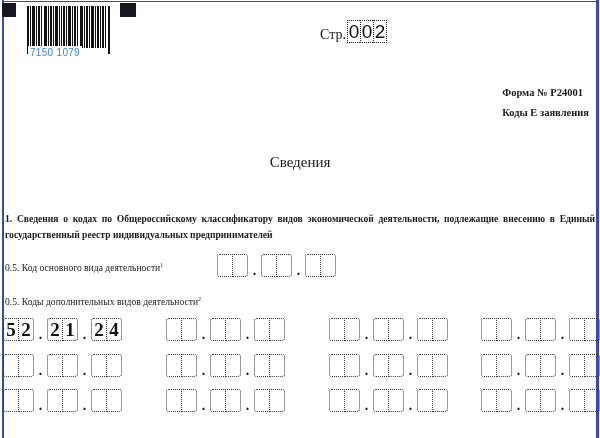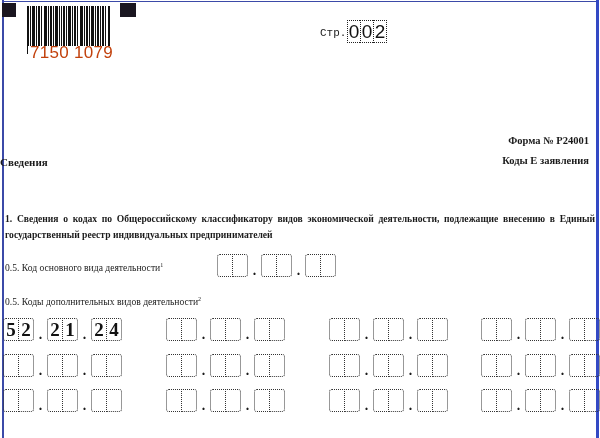--- a/index.html
+++ b/index.html
@@ -2,27 +2,27 @@
 <html><head>
 <meta charset="utf-8">
 <style>
   html, body { margin:0; padding:0; }
   body { width:600px; height:438px; overflow:hidden; background:#ffffff; position:relative; font-family:"Liberation Serif", "DejaVu Serif", serif; color:#1a1a1a; }
   .frame-left { position:absolute; left:2px; top:0; width:2px; height:438px; background:#3b4aa8; }
   .frame-right { position:absolute; left:596px; top:0; width:3px; height:438px; background:#3349c4; }
   .frame-top { position:absolute; left:2px; top:1px; width:596px; height:1px; background:#3b4aa8; }
   .marker { position:absolute; background:#1a1620; }
   .barcode { position:absolute; left:27px; top:6px; width:84px; height:48px; }
-  .barcode-num { position:absolute; left:28px; top:46px; font-family:"Liberation Sans", sans-serif; font-size:17px; background:#fff; padding:0 2px; letter-spacing:0.3px; line-height:14px; color:#c2410c; }
-  .page-label { position:absolute; left:320px; top:27px; font-size:11px;font-family:Liberation Mono, monospace; }
+  .barcode-num { position:absolute; left:28px; top:46px; font-family:"Liberation Sans", sans-serif; font-size:10px; background:#fff; padding:0 2px; letter-spacing:0.3px; line-height:14px; color:#3b82f6; }
+  .page-label { position:absolute; left:320px; top:27px; font-size:14px; }
   .page-cells { position:absolute; left:347px; top:20px; display:flex; }
   .page-cell { width:12px; height:21px; border:1px dotted #222; border-right:none; font-family:"Liberation Sans", sans-serif; font-size:19px; line-height:21px; text-align:center; color:#111; }
   .page-cell:last-child { border-right:1px dotted #222; }
-  .form-id { position:absolute; right:11px; top:83px; text-align:right; font-weight:bold; font-size:10.5px; line-height:20px;margin-top:48px; }
-  .title { position:absolute; left:0; width:600px; top:154px; text-align:left; font-weight:bold; font-size:11px; line-height:17px; }
+  .form-id { position:absolute; right:11px; top:83px; text-align:left; font-weight:bold; font-size:10.5px; line-height:20px; }
+  .title { position:absolute; left:0; width:600px; top:154px; text-align:center; font-weight:normal; font-size:15px; line-height:17px; }
   .section1 { position:absolute; left:5px; top:211px; width:590px; font-weight:bold; font-size:9.6px; line-height:16px; text-align:justify; text-align-last:left; }
   .label { position:absolute; left:5px; font-size:9.6px; }
   .label sup { font-size:6px; }
   .code-group { position:absolute; display:flex; align-items:flex-end; }
   .pair { display:flex; }
   .cell { width:14px; height:21px; border:1px dotted #333; font-family:"Liberation Serif", serif; font-weight:bold; font-size:19px; line-height:21px; text-align:center; color:#111; }
   .cell + .cell { border-left:1px dotted #333; margin-left:-1px; }
   .pair .cell:first-child { border-radius:3px 0 0 3px; }
   .pair .cell:last-child { border-radius:0 3px 3px 0; }
   .dot { width:13px; text-align:center; font-size:14px; font-weight:bold; line-height:12px; }

